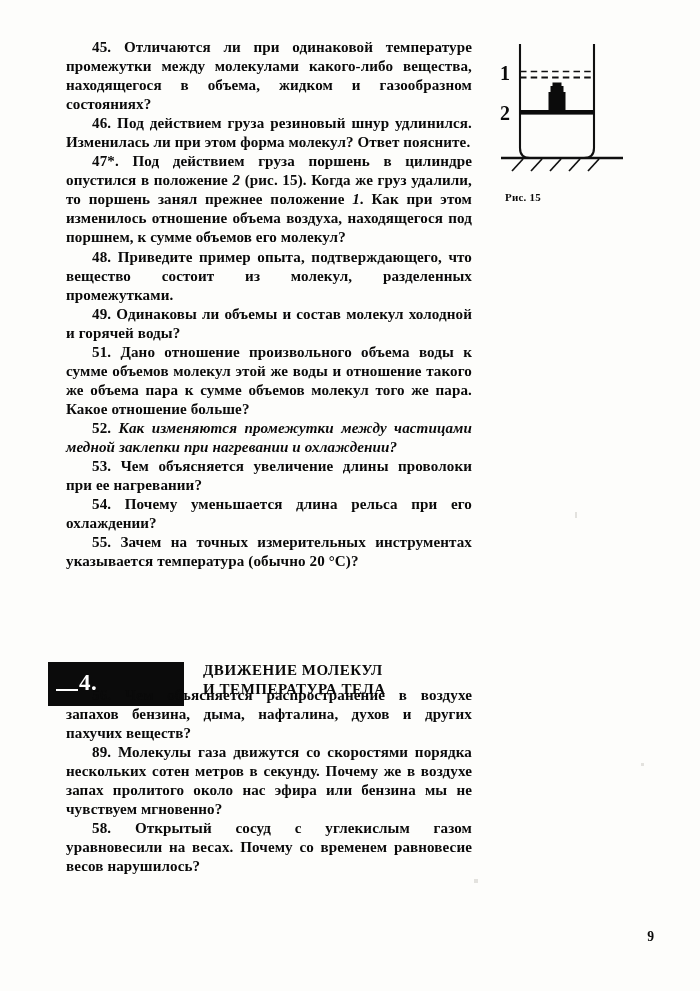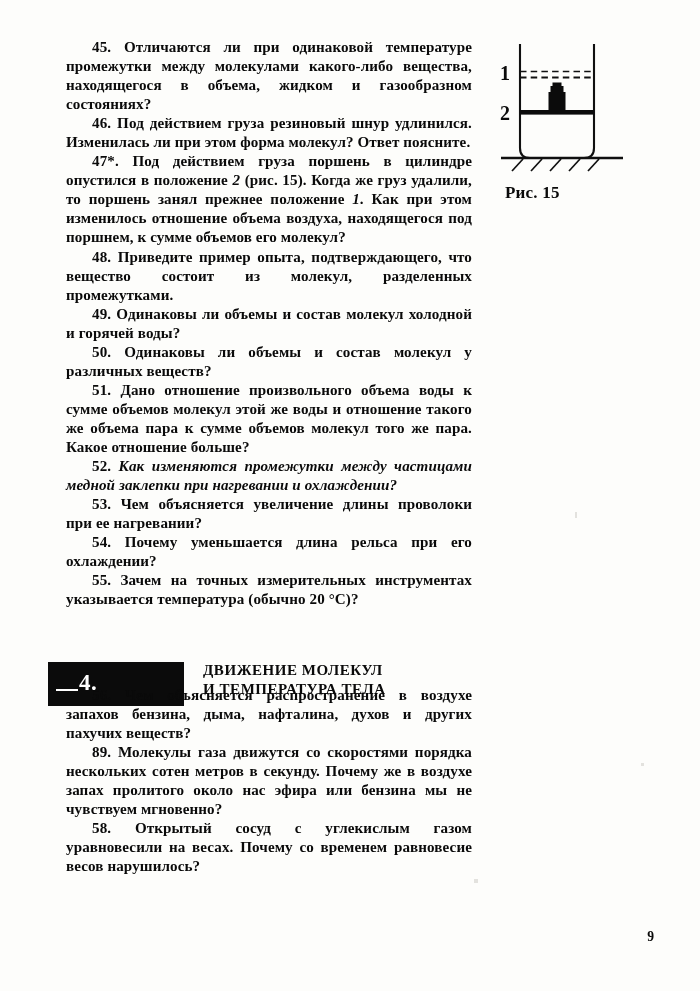--- a/index.html
+++ b/index.html
@@ -66,23 +66,23 @@
     left: 487px;
     top: 40px;
     width: 170px;
   }
   .fig-canvas {
     position: relative;
     width: 150px;
     height: 142px;
   }
   .fig-caption {
-    margin-top: 1px;
+    margin-top: 9px;
     margin-left: 18px;
-    font-size: 17px;
+    font-size: 11px;
     font-weight: 700;
     letter-spacing: 0.2px;
   }
 
   
   .section-block {
     position: absolute;
     left: 48px;
     top: 662px;
     width: 604px;
@@ -176,24 +176,20 @@
     <p class="para wide">
       <span class="num">48.</span>
       <span>Приведите пример опыта, подтверждающего, что вещество состоит из молекул, разделенных промежутками.</span>
     </p>
 
     <p class="para wide">
       <span class="num">49.</span>
       <span>Одинаковы ли объемы и состав молекул холодной и горячей воды?</span>
     </p>
 
-    <p class="para wide">
-      <span class="num">50.</span>
-      <span>Одинаковы ли объемы и состав молекул у различных веществ?</span>
-    </p>
 
     <p class="para wide">
       <span class="num">51.</span>
       <span>Дано отношение произвольного объема воды к сумме объемов молекул этой же воды и отношение такого же объема пара к сумме объемов молекул того же пара. Какое отношение больше?</span>
     </p>
 
     <p class="para wide">
       <span class="num">52.</span>
       <span class="ital">Как изменяются промежутки между частицами медной заклепки при нагревании и охлаждении?</span>
     </p>

